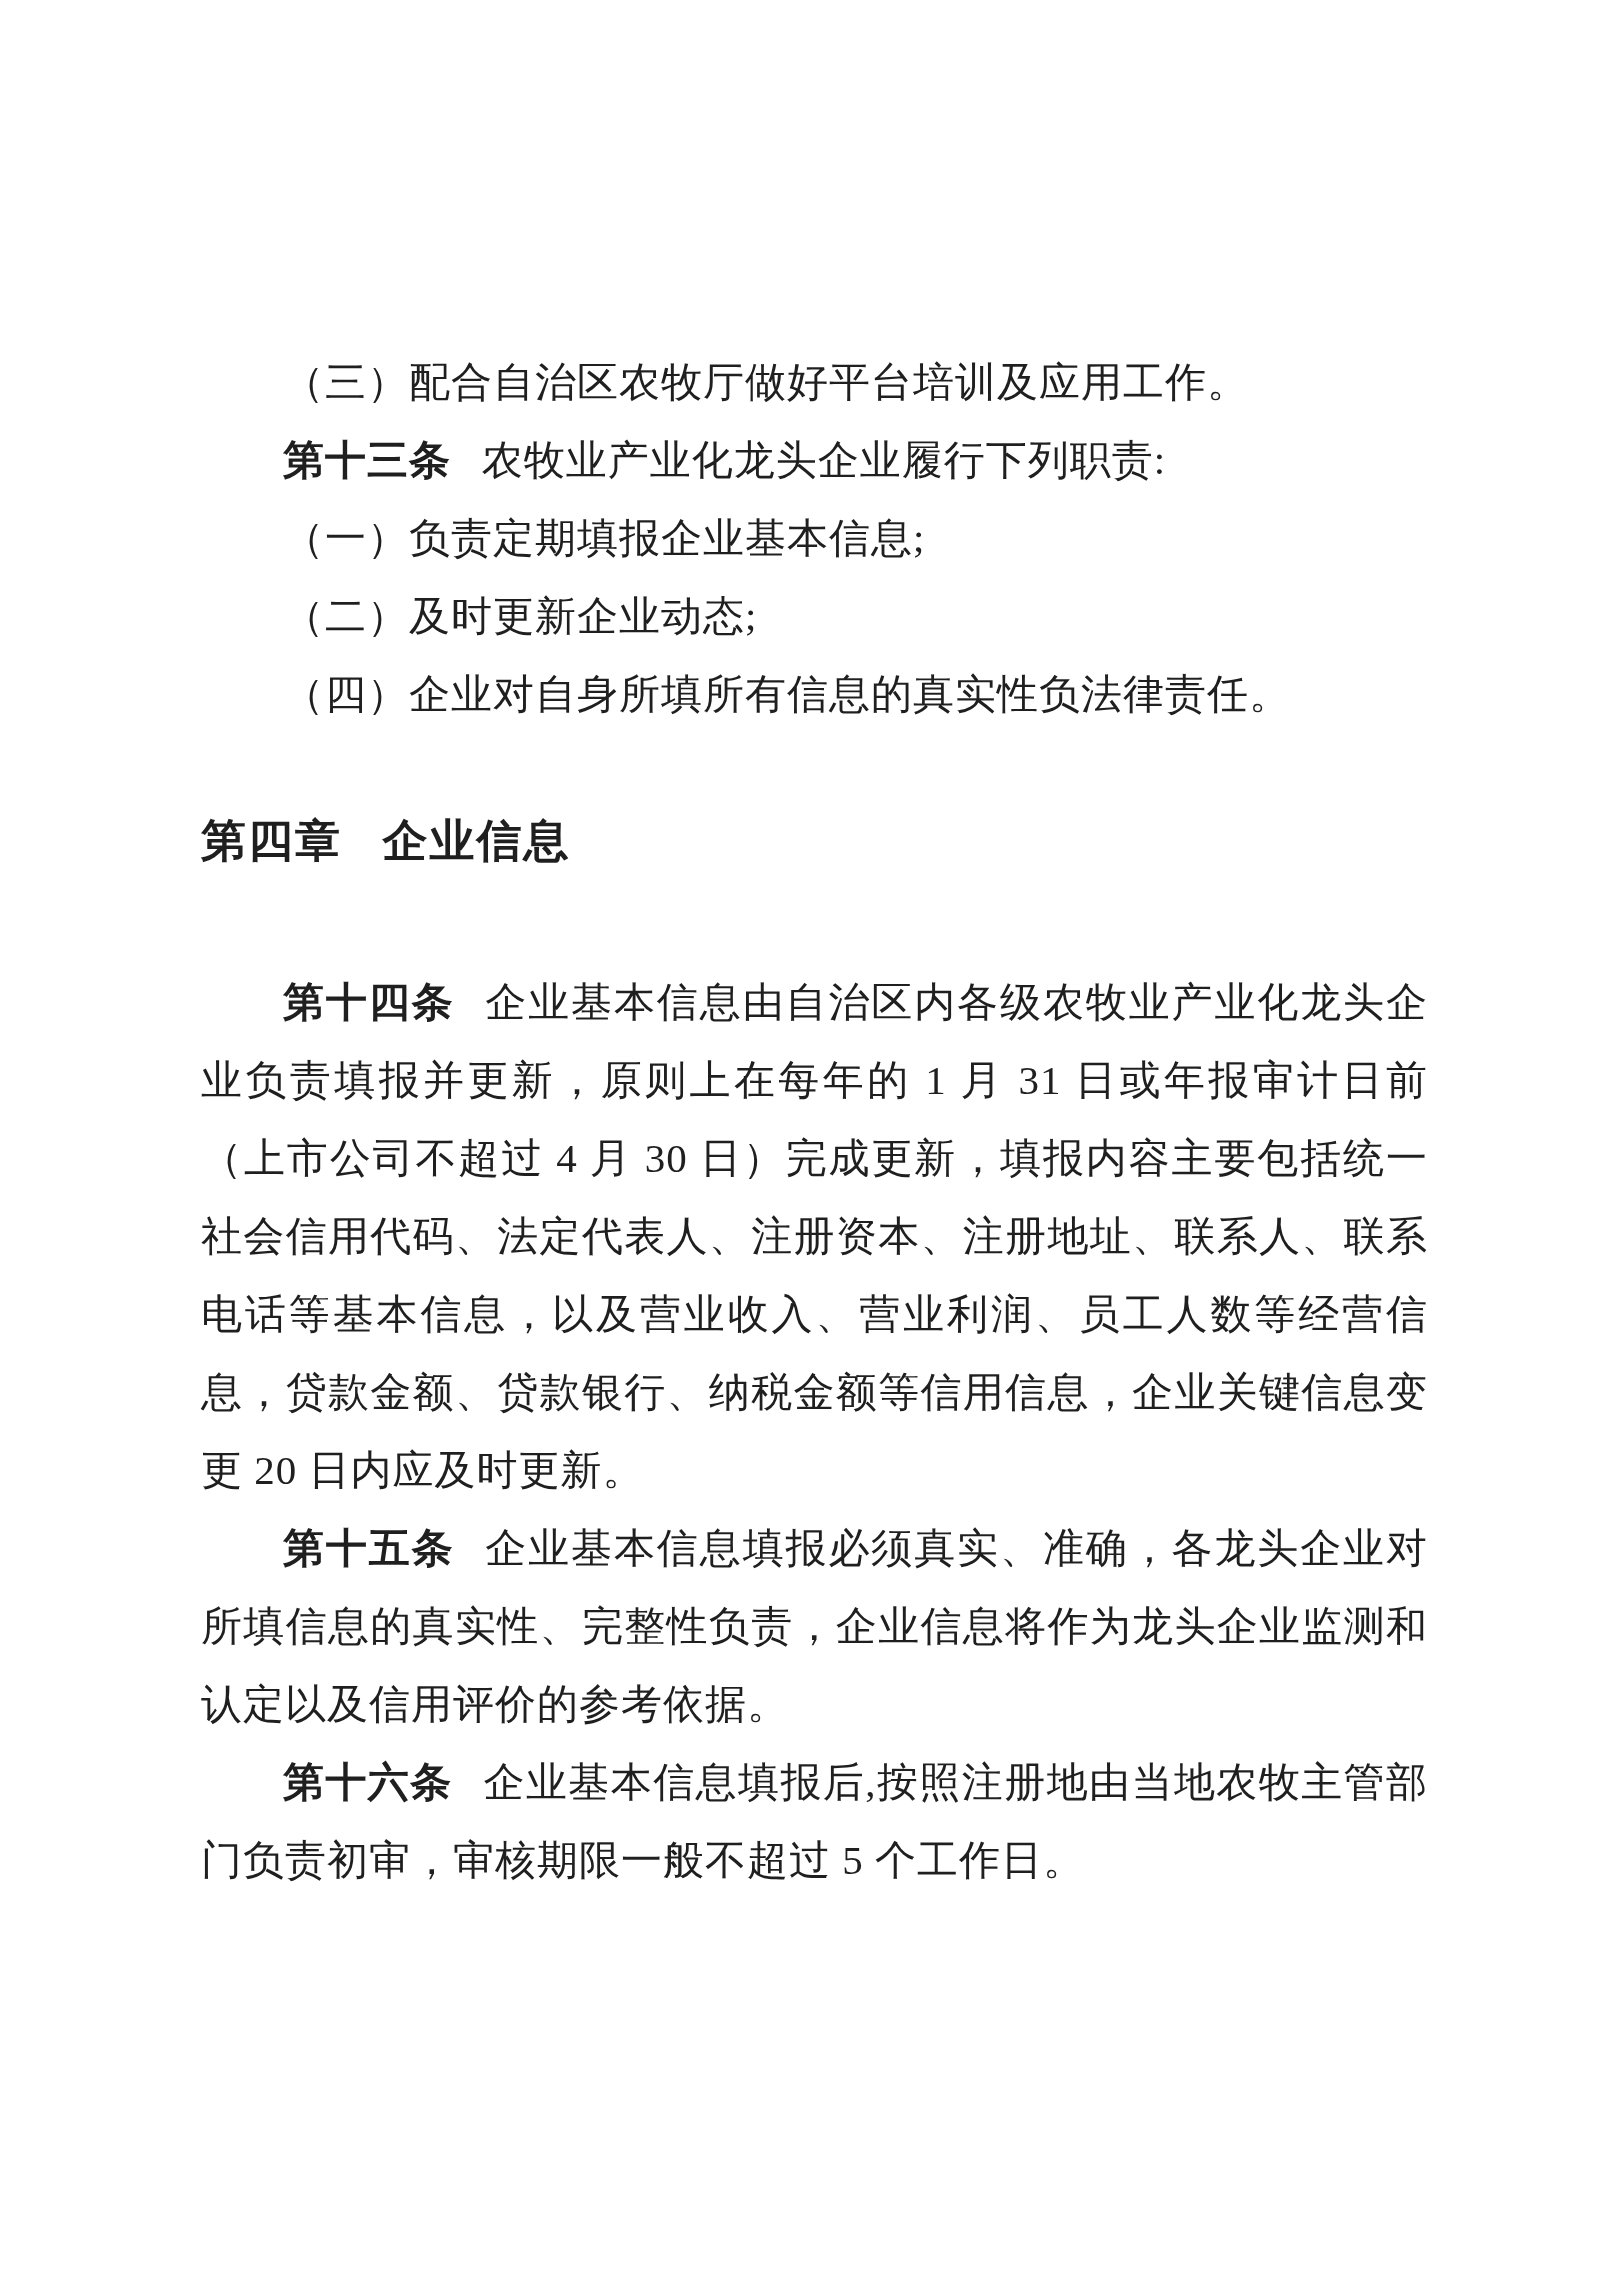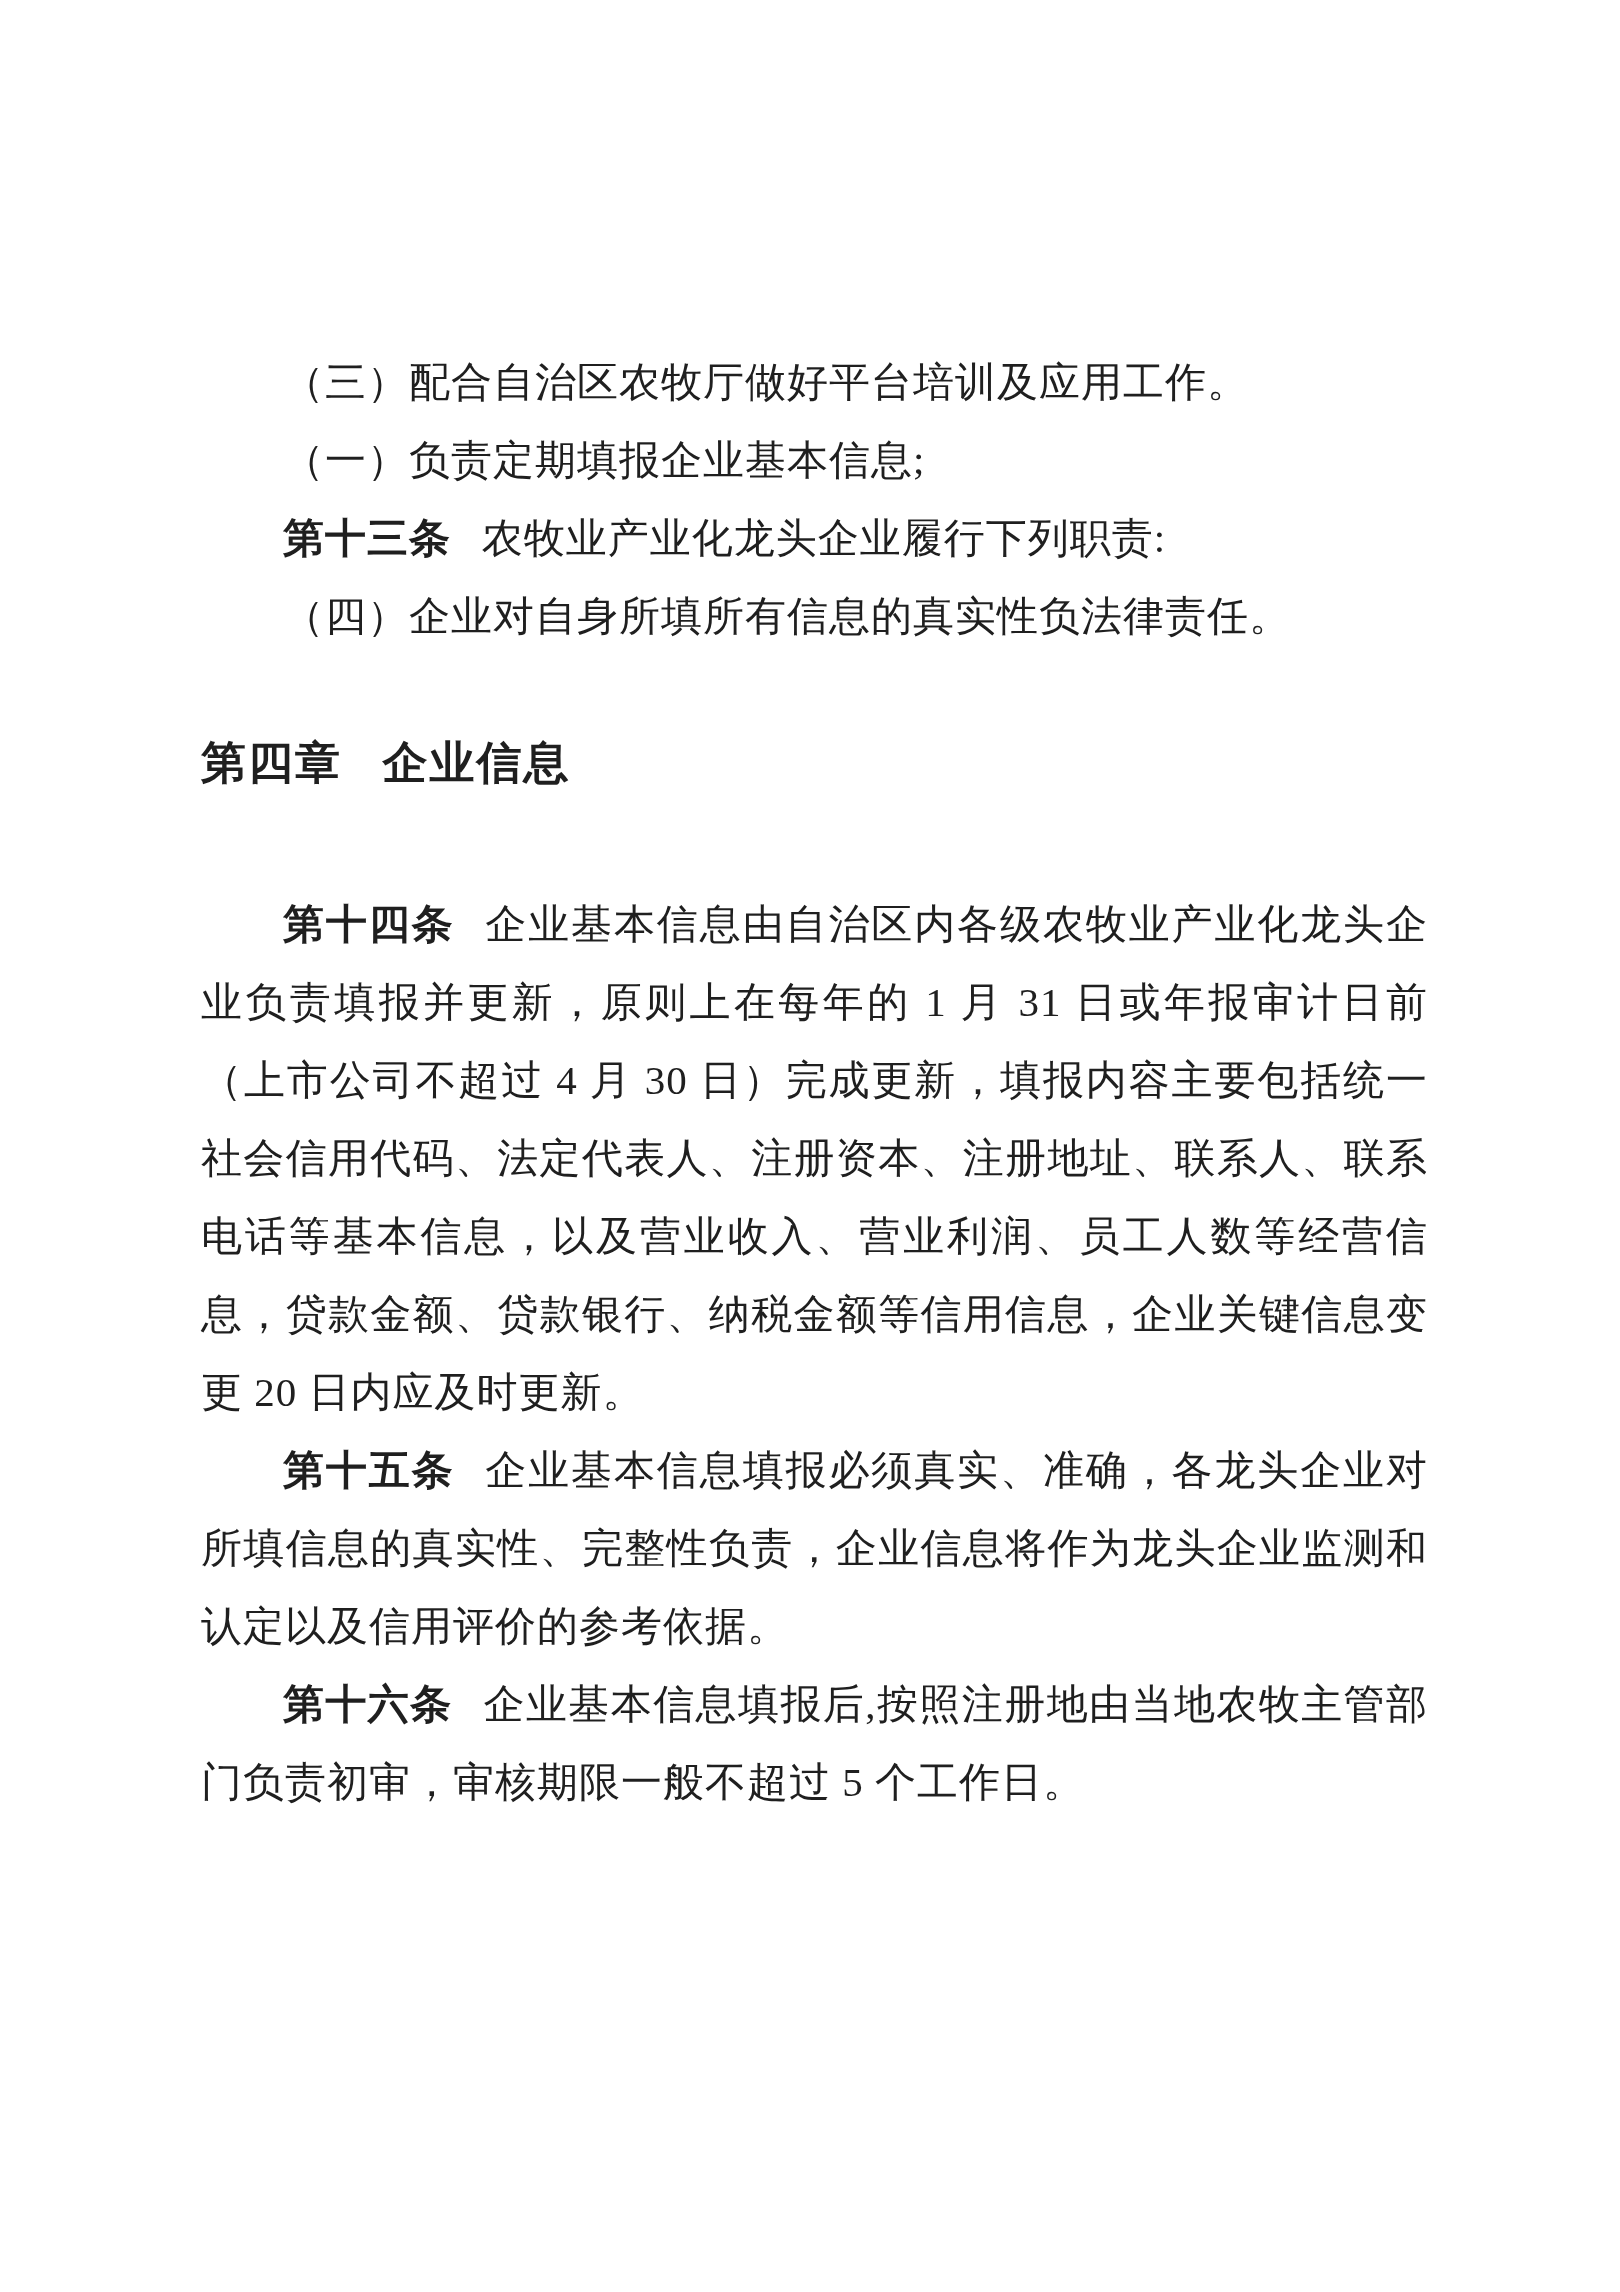--- a/index.html
+++ b/index.html
@@ -60,24 +60,25 @@
   }
 </style>
 </head>
 <body>
 
 <div class="page">
   <div class="content">
 
     <p class="para">（三）配合自治区农牧厅做好平台培训及应用工作。</p>
 
+    <p class="para"><span class="article-label">第十三条</span><span>农牧业产业化龙头企业履行下列职责:</span></p>
+
     <p class="para">（一）负责定期填报企业基本信息;</p>
 
-    <p class="para"><span class="article-label">第十三条</span><span>农牧业产业化龙头企业履行下列职责:</span></p>
-
+    <p class="para">（二）及时更新企业动态;</p>
 
 
     <p class="para">（四）企业对自身所填所有信息的真实性负法律责任。</p>
 
     <h2 class="chapter"><span class="chapter-number">第四章</span><span>企业信息</span></h2>
 
     <p class="para"><span class="article-label">第十四条</span><span>企业基本信息由自治区内各级农牧业产业化龙头企业负责填报并更新，原则上在每年的 1 月 31 日或年报审计日前（上市公司不超过 4 月 30 日）完成更新，填报内容主要包括统一社会信用代码、法定代表人、注册资本、注册地址、联系人、联系电话等基本信息，以及营业收入、营业利润、员工人数等经营信息，贷款金额、贷款银行、纳税金额等信用信息，企业关键信息变更 20 日内应及时更新。</span></p>
 
     <p class="para"><span class="article-label">第十五条</span><span>企业基本信息填报必须真实、准确，各龙头企业对所填信息的真实性、完整性负责，企业信息将作为龙头企业监测和认定以及信用评价的参考依据。</span></p>
 

